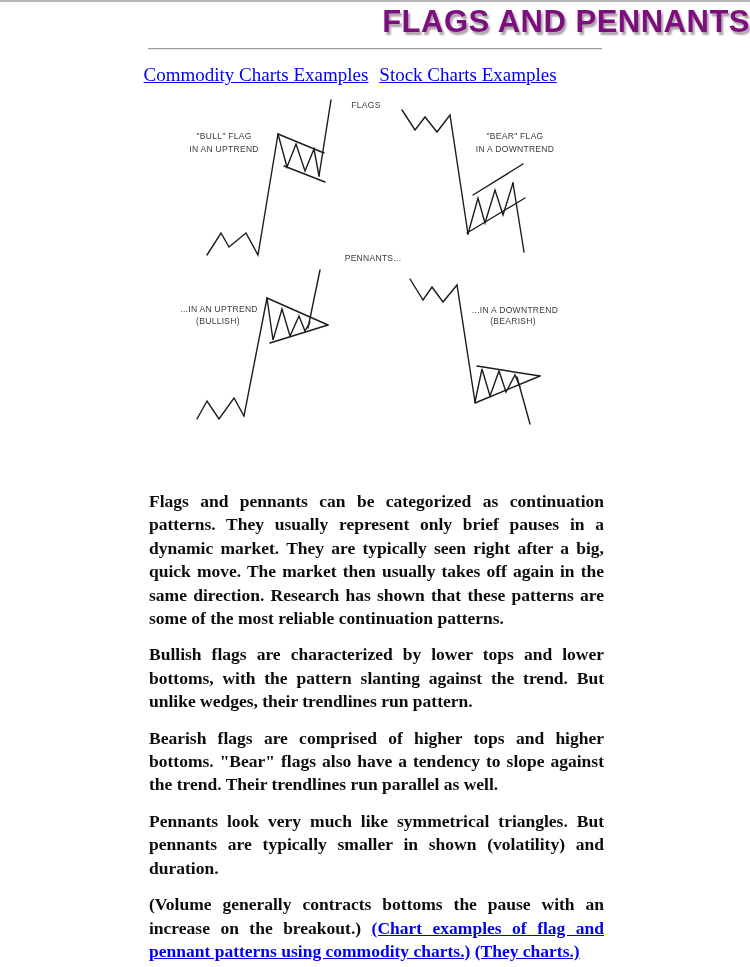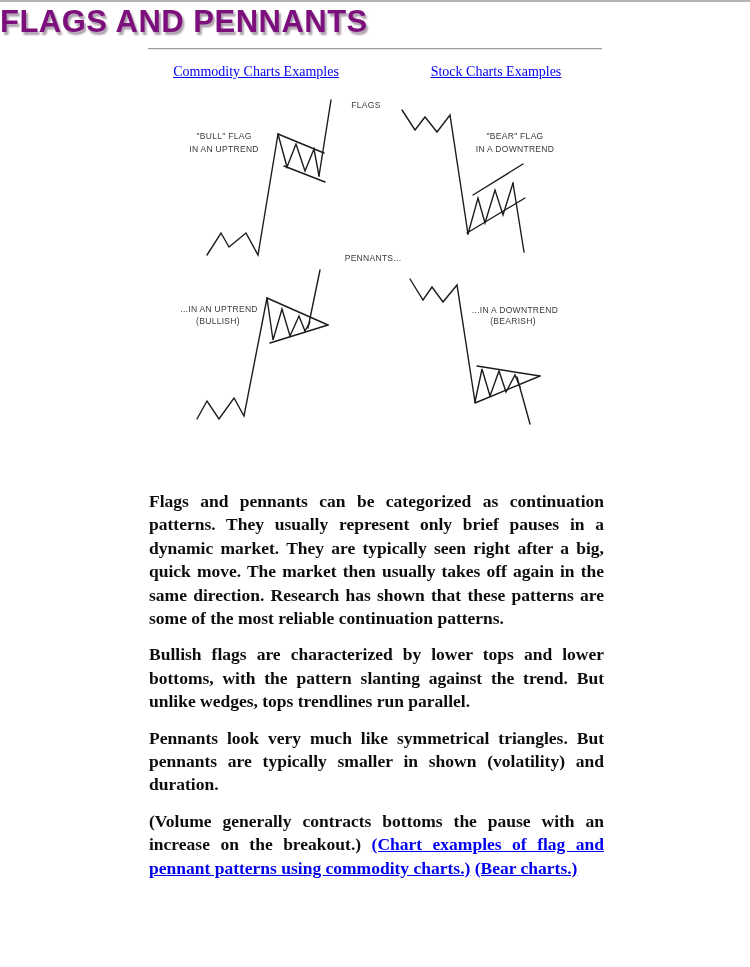--- a/index.html
+++ b/index.html
@@ -2,35 +2,35 @@
 <html><head>
 <meta charset="utf-8">
 <style>
   html,body{margin:0;padding:0;background:#ffffff;}
   .page{
     position:relative;width:750px;height:967px;background:#fff;
     font-family:"Liberation Serif",serif;overflow:hidden;
     border-top:2px solid #b6b6b6;box-sizing:border-box;
   }
   .title{
-    position:absolute;top:2px;left:0;width:750px;margin:0;text-align:left;
+    position:absolute;top:2px;left:0;width:750px;margin:0;text-align:right;
     font-family:"Liberation Sans",sans-serif;font-weight:bold;font-size:31px;
     letter-spacing:0.5px;color:#7d0f7d;text-shadow:2px 3px 2px #ac9fac;
   }
   .rule{
     position:absolute;top:46px;left:148px;width:454px;height:1px;margin:0;border:none;
     background:#9c9c9c;box-shadow:0 1px 0 #e6e6e6;
   }
   .navlink{
     position:absolute;top:62px;transform:translateX(-50%);
-    font-family:"Liberation Serif",serif;font-size:14px;
+    font-family:"Liberation Serif",serif;font-size:19px;
     color:#0000ee;text-decoration:underline;white-space:nowrap;text-align:right;
   }
   .navlink.commodity{left:256px;}
-  .navlink.stock{left:468px;margin-left:28px;}
+  .navlink.stock{left:468px;}
   .diagram{position:absolute;left:148px;top:93px;}
   .diagram polyline,.diagram line{fill:none;stroke:#1c1c1c;stroke-width:1.4;stroke-linecap:round;stroke-linejoin:miter;}
   .diagram text{
     font-family:"Liberation Sans",sans-serif;font-size:8.5px;fill:#3a3a3a;
     letter-spacing:0.3px;text-anchor:middle;
   }
   .content{position:absolute;left:149px;top:444px;width:455px;margin-top:44px;}
   .content p{
     margin:0 0 13px 0;font-weight:bold;font-size:17.5px;line-height:23.4px;
     text-align:justify;color:#0d0d0d;
@@ -90,20 +90,21 @@
       <line x1="327" y1="308" x2="392" y2="281"></line>
       <polyline points="327,307 334,274 342,301 351,276 358,297 367,280 372,292"></polyline>
       <line x1="369" y1="282" x2="382" y2="329"></line>
       <text x="367" y="218">...IN A DOWNTREND</text>
       <text x="365" y="229">(BEARISH)</text>
     </g>
   </svg>
 
   <div class="content">
     <p>Flags and pennants can be categorized as continuation patterns.  They usually represent only brief pauses in a dynamic market.  They are typically seen right after a big, quick move.  The market then usually takes off again in the same direction.  Research has shown that these patterns are some of the most reliable continuation patterns.</p>
-    <p>Bullish flags are characterized by lower tops and lower bottoms, with the pattern slanting against the trend. But unlike wedges, tops trendlines run parallel.</p>
+    <p>Bullish flags are characterized by lower tops and lower bottoms, with the pattern slanting against the trend. But unlike wedges, their trendlines run pattern.</p>
+    <p>Bearish flags are comprised of higher tops and higher bottoms.  "Bear" flags also have a tendency to slope against the trend.  Their trendlines run parallel as well.</p>
     <p>Pennants look very much like symmetrical triangles.  But pennants are typically smaller in shown (volatility) and duration.</p>
     <p><span>(Volume generally contracts bottoms the pause with an increase on the breakout.)</span>
       <a href="#">(Chart examples of flag and pennant patterns using commodity charts.)</a>
-      <a href="#">(Bear charts.)</a></p>
+      <a href="#">(They charts.)</a></p>
   </div>
 
 </div>
 
 </body></html>

